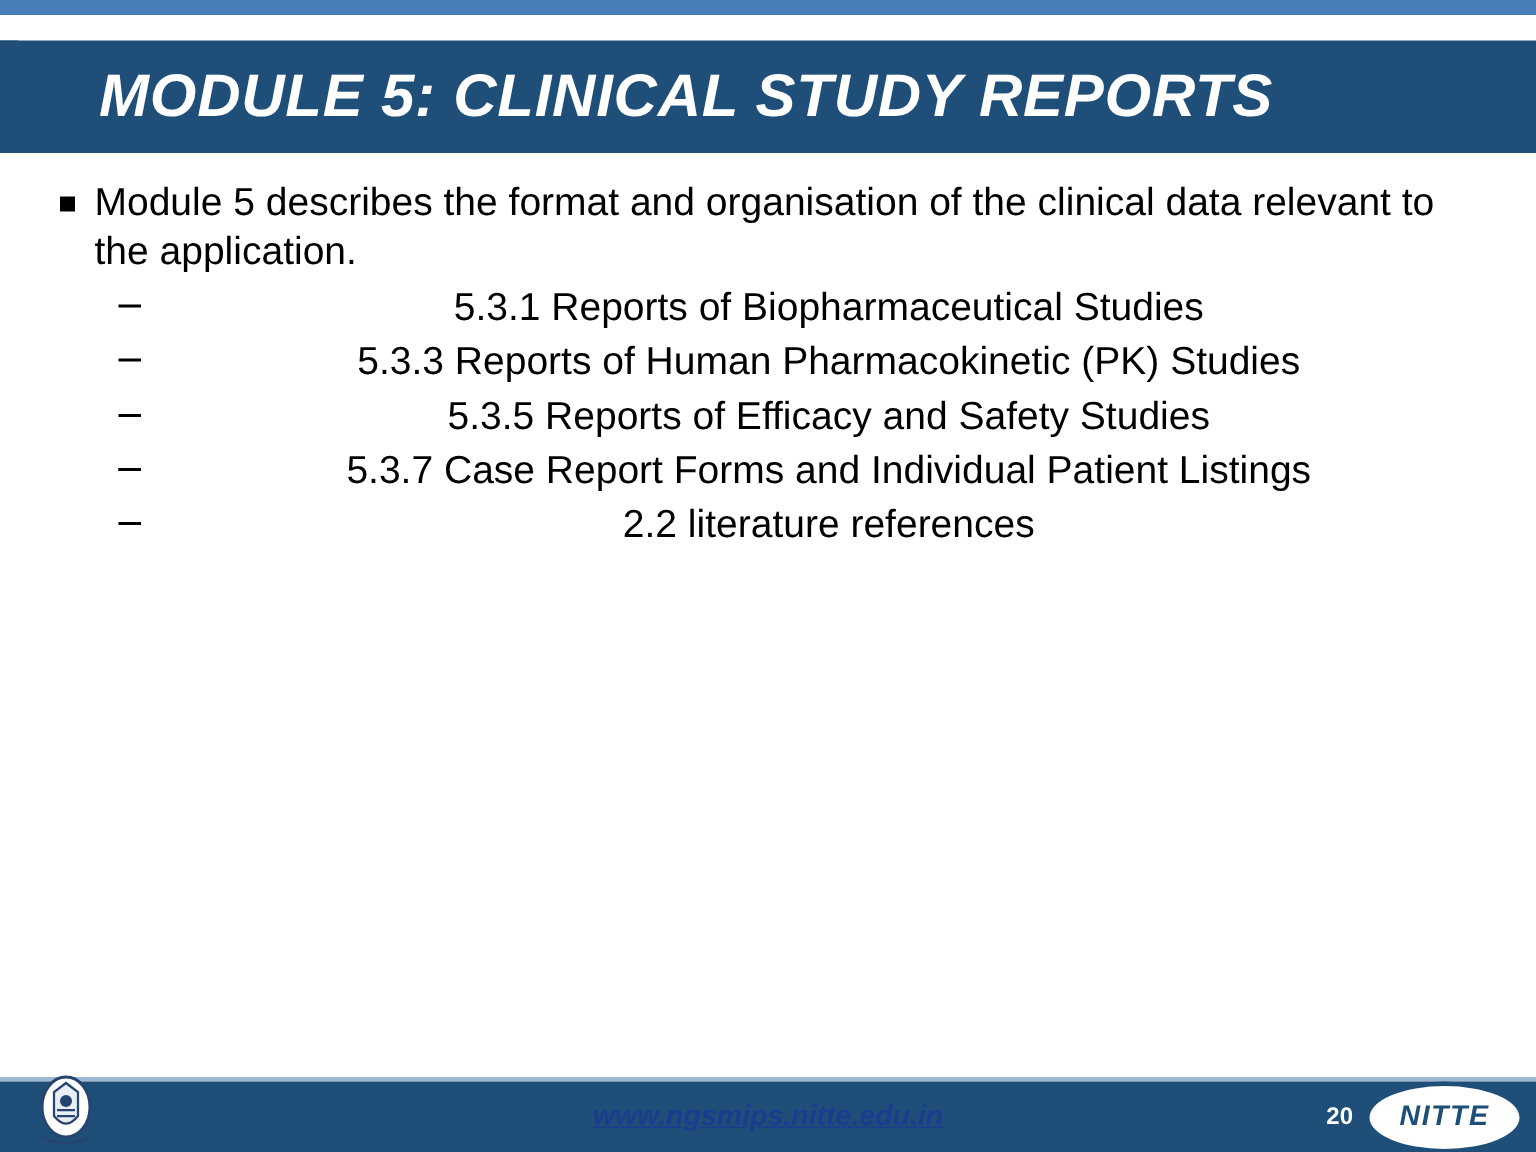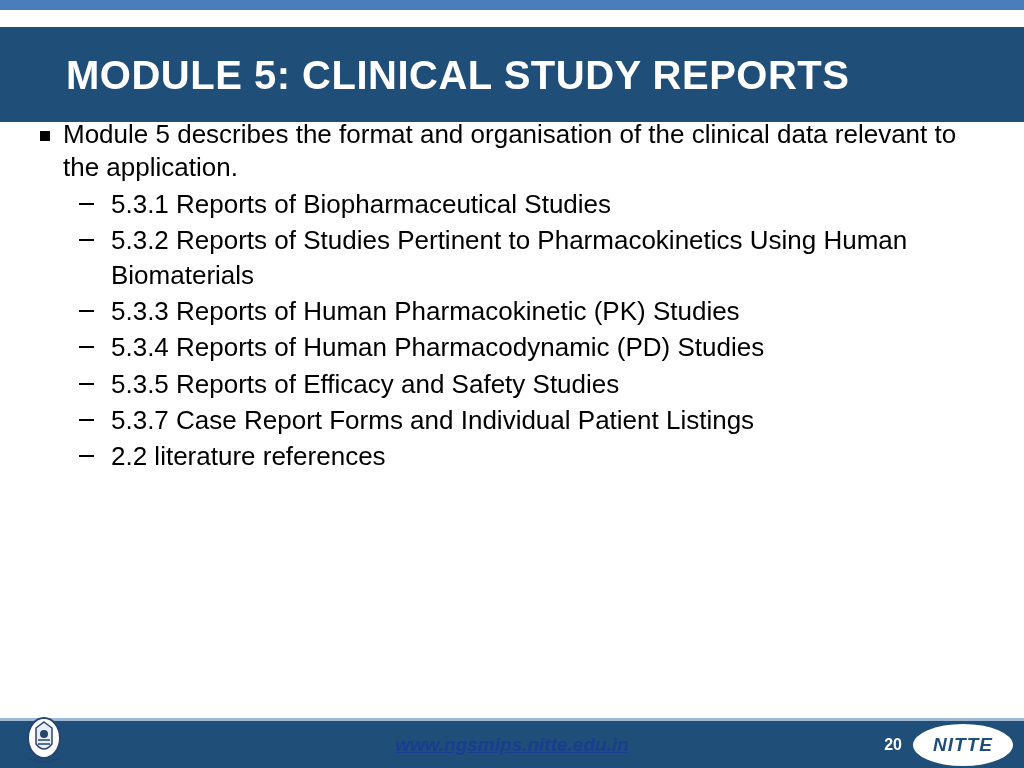--- a/index.html
+++ b/index.html
@@ -35,22 +35,23 @@
     width: 1024px;
     height: 4px;
     background: #ffffff;
   }
   
   .title-banner {
     position: absolute;
     top: 27px;
     left: 0;
     width: 1024px;
-    height: 95px;
+    height: 75px;
     background: #1f4e79;
+    font-style: italic;
   }
   .title-banner .title-text {
     position: absolute;
     left: 66px;
     top: 50%;
     transform: translateY(-50%);
     color: #ffffff;
     font-size: 40px;
     font-weight: bold;
     letter-spacing: 0.5px;
@@ -91,20 +92,21 @@
     left: 10px;
     top: 13px;
     width: 10px;
     height: 10px;
     background: #000000;
   }
   ul.level2 {
     list-style: none;
     margin: 4px 0 0 0;
     padding: 0;
+    text-align: center;
   }
   li.bullet2 {
     position: relative;
     padding-left: 48px;
     font-size: 26px;
     line-height: 1.32;
     color: #000000;
     margin-bottom: 2px;
   }
   li.bullet2 > .dash {
@@ -205,29 +207,21 @@
         <span class="sq"></span>
         <span>Module 5 describes the format and organisation of the clinical data relevant to the application.</span>
 
         <ul class="level2">
           <li class="bullet2">
             <span class="dash"></span>
             <span>5.3.1 Reports of Biopharmaceutical Studies</span>
           </li>
           <li class="bullet2">
             <span class="dash"></span>
-            <span>5.3.2 Reports of Studies Pertinent to Pharmacokinetics Using Human Biomaterials</span>
-          </li>
-          <li class="bullet2">
-            <span class="dash"></span>
             <span>5.3.3 Reports of Human Pharmacokinetic (PK) Studies</span>
-          </li>
-          <li class="bullet2">
-            <span class="dash"></span>
-            <span>5.3.4 Reports of Human Pharmacodynamic (PD) Studies</span>
           </li>
           <li class="bullet2">
             <span class="dash"></span>
             <span>5.3.5 Reports of Efficacy and Safety Studies</span>
           </li>
           <li class="bullet2">
             <span class="dash"></span>
           </li>
           <li class="bullet2">
             <span class="dash"></span>

